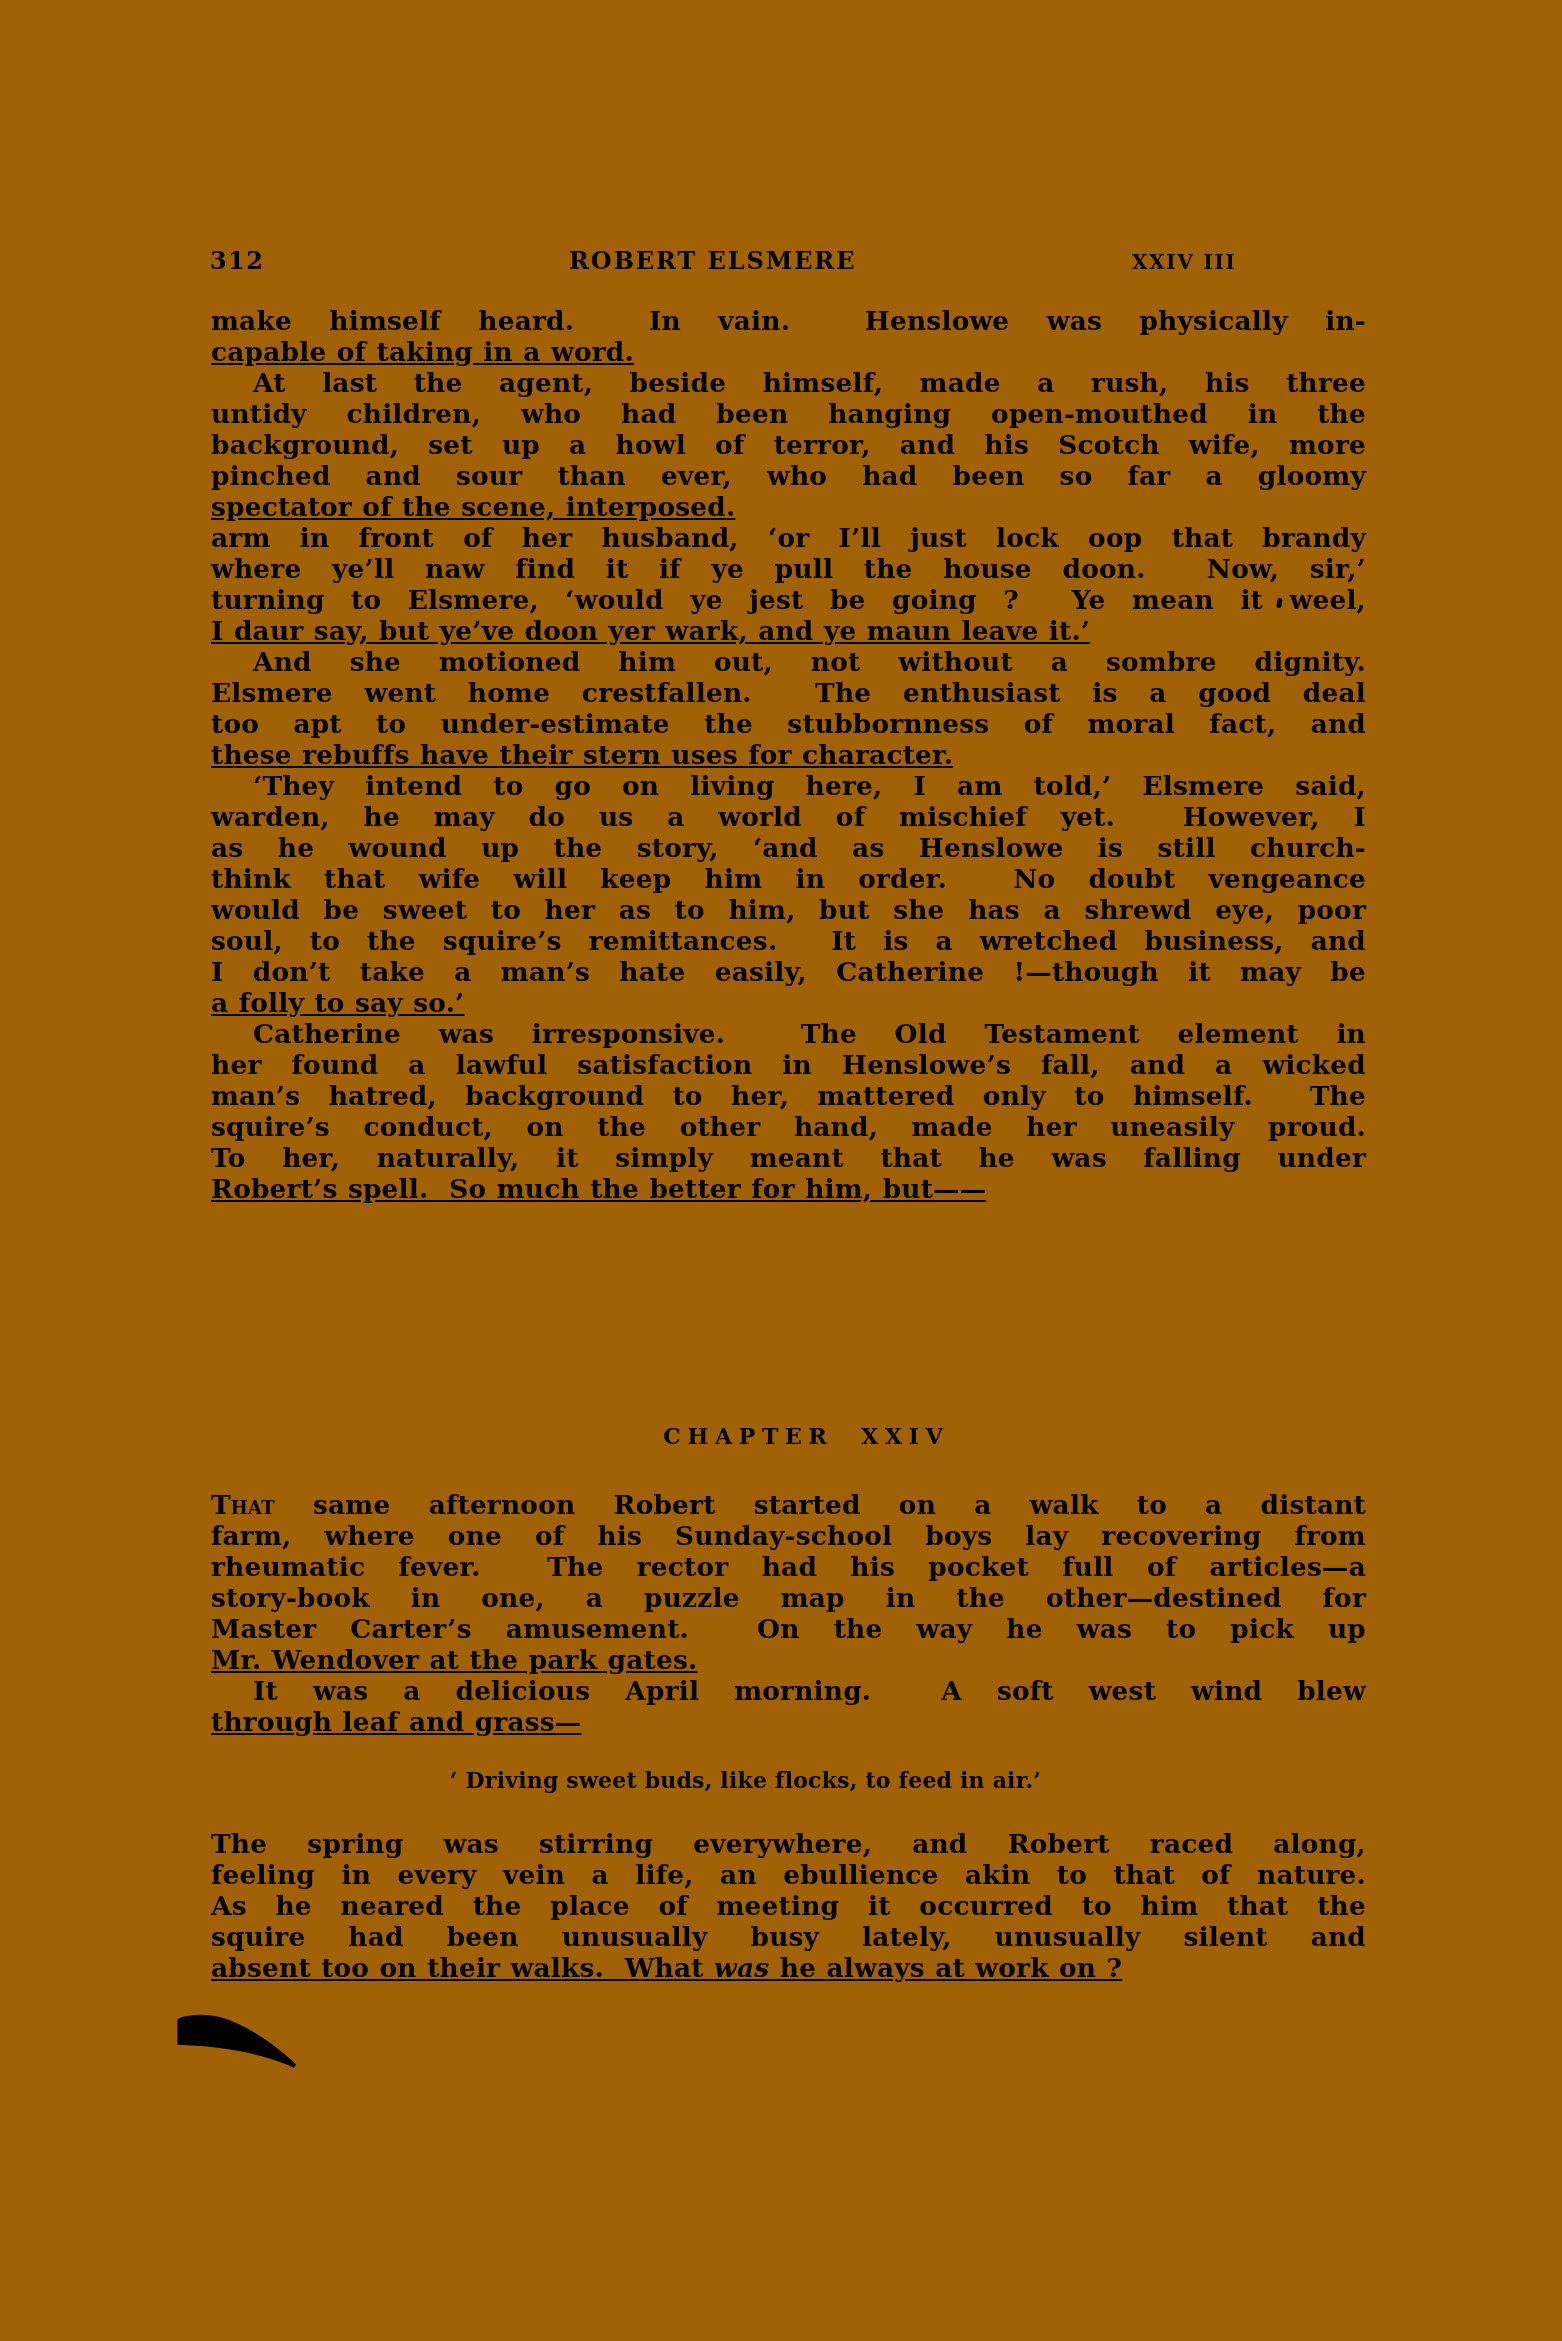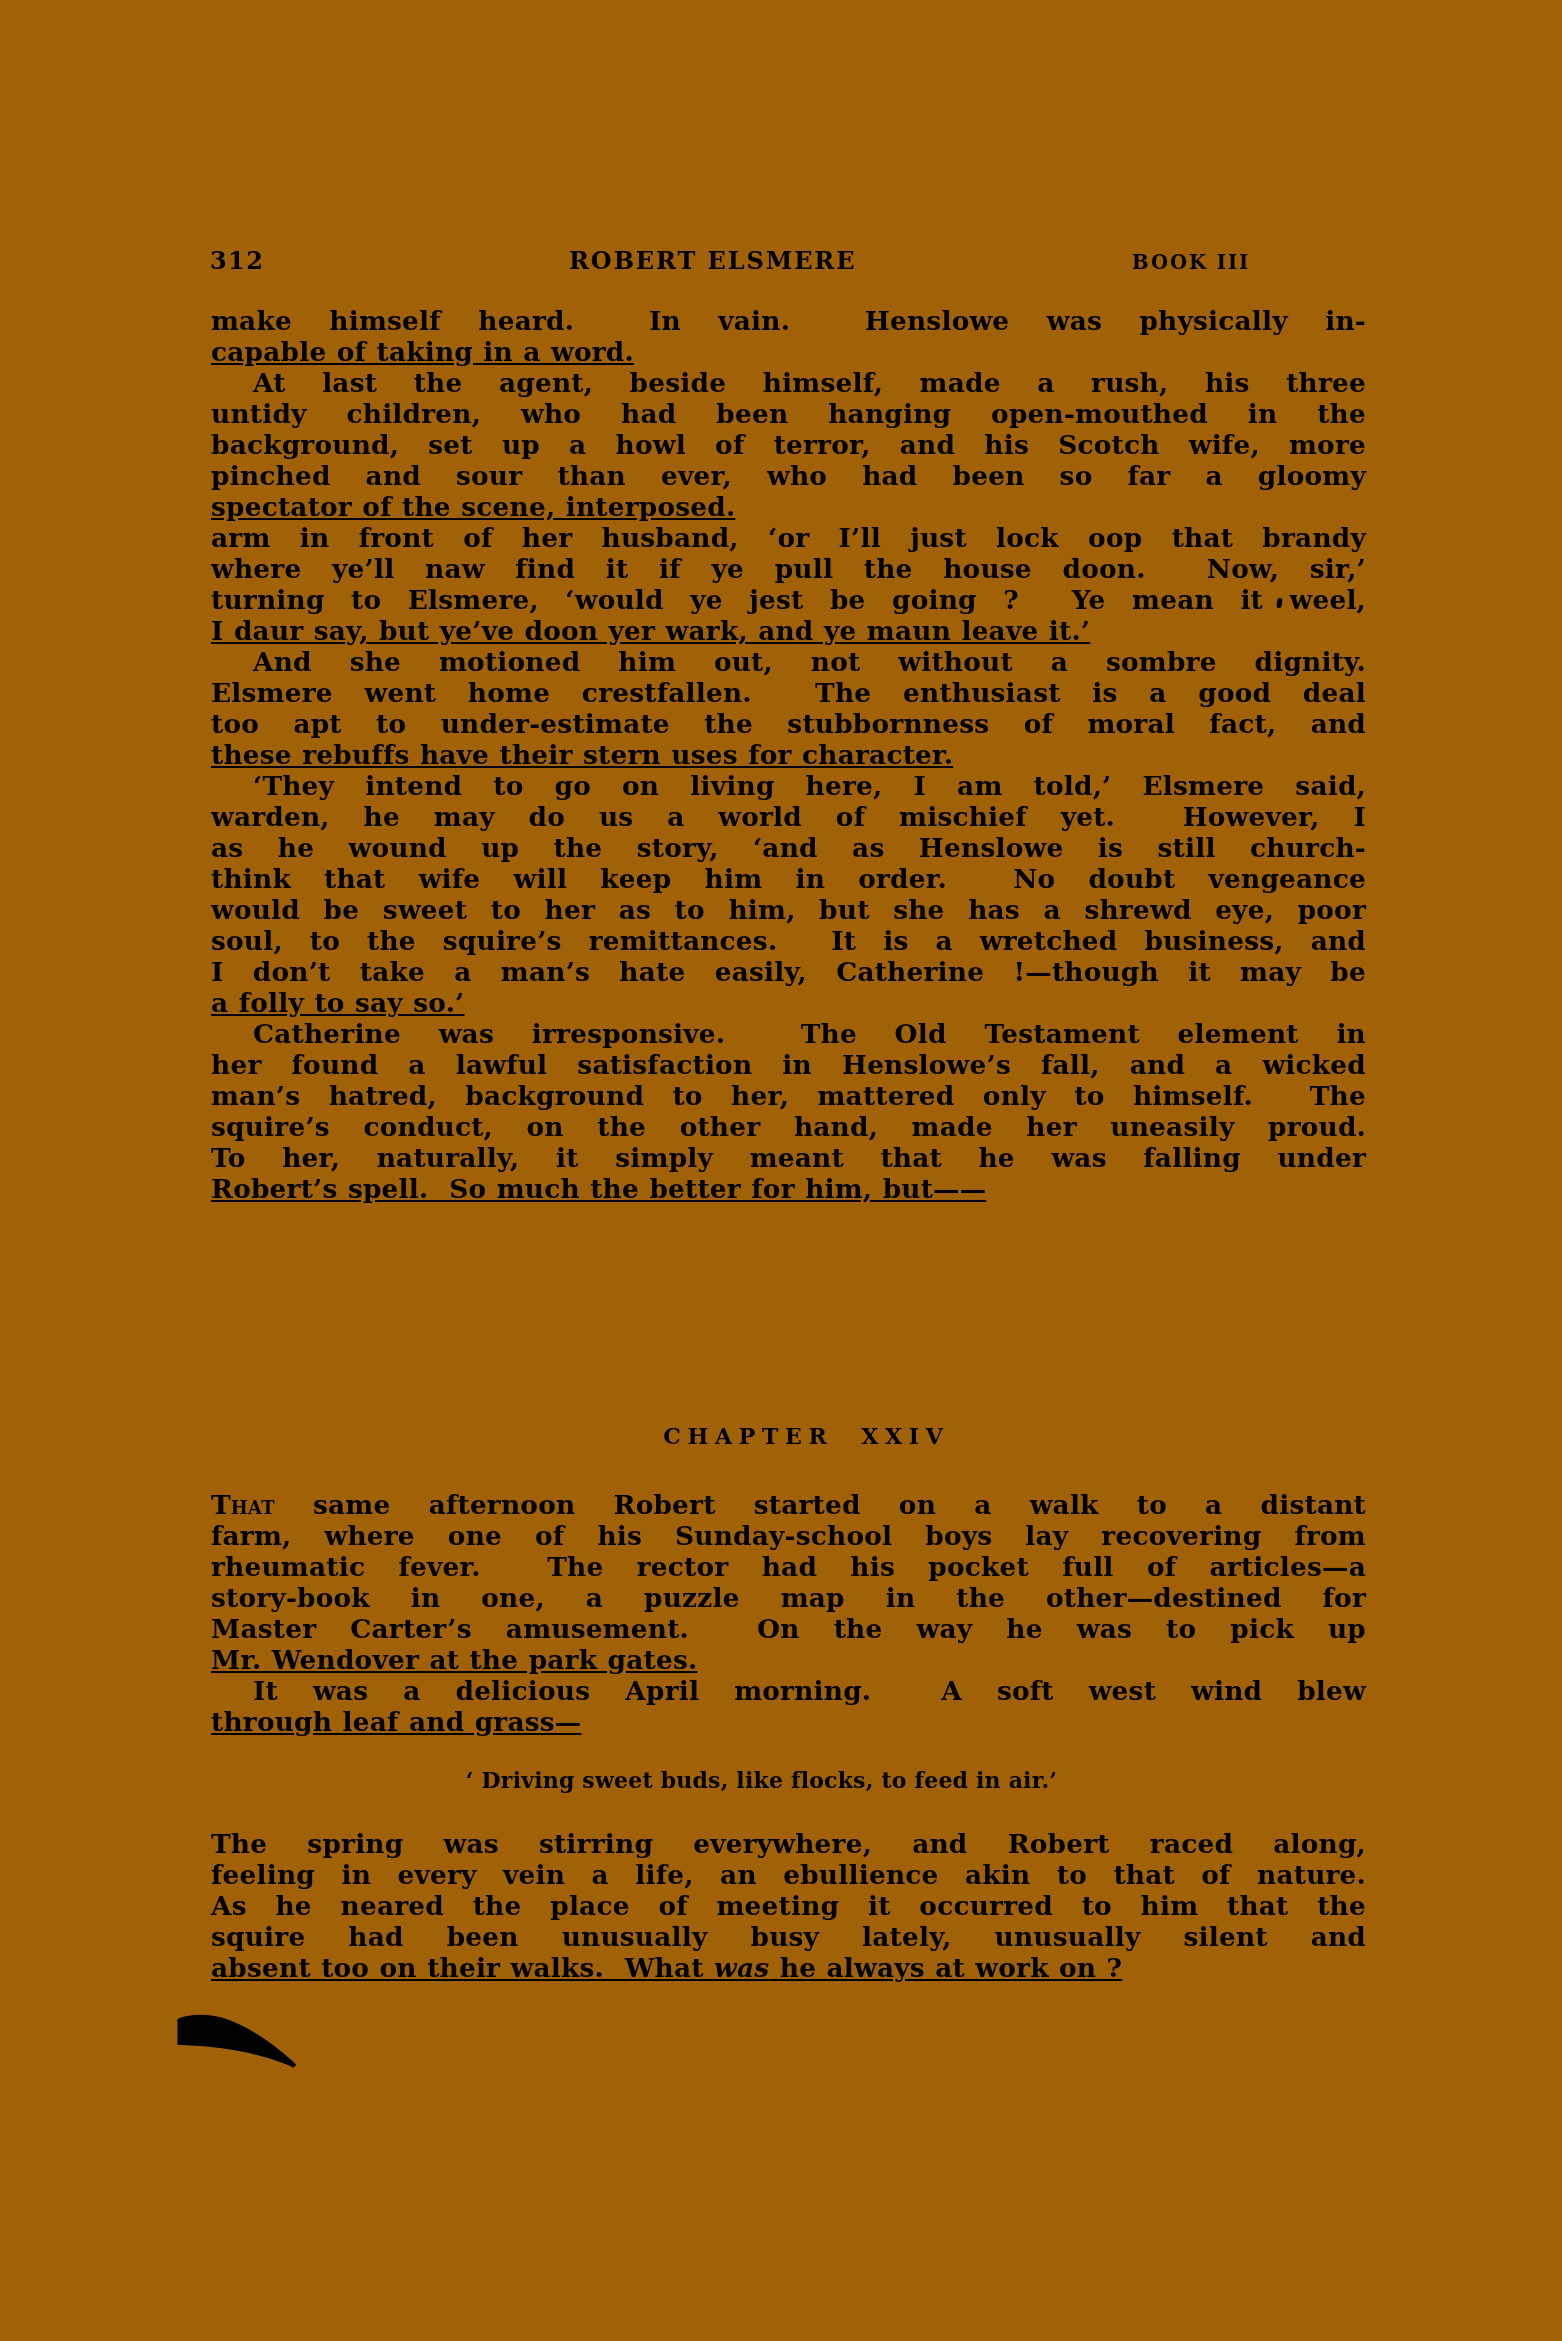--- a/index.html
+++ b/index.html
@@ -76,21 +76,21 @@
     text-align: center;
     font-size: 22px;
     font-weight: bold;
     letter-spacing: 6.7px;
     word-spacing: 13.4px;
     line-height: 29px;
   }
   
   .verse {
     position: absolute;
-    left: 227px;
+    left: 211px;
     top: 1766px;
     width: 1155px;
     text-align: center;
     font-size: 22px;
     line-height: 28px;
     letter-spacing: 0.2px;
     transform: translateX(-43px);
     white-space: pre-wrap;
   }
   
@@ -112,21 +112,21 @@
     transform: rotate(8deg);
   }
 </style>
 </head>
 <body>
 
 <div class="page">
 
   <span class="pageno">312</span>
   <span class="running-title">ROBERT ELSMERE</span>
-  <span class="book-label">BOOK III</span>
+  <span class="book-label">XXIV III</span>
 
   <div class="block b1">
       <div class="line">make himself heard.  In vain.  Henslowe was physically in-</div>
       <div class="line last">capable of taking in a word.</div>
       <div class="line indent">At last the agent, beside himself, made a rush, his three</div>
       <div class="line">untidy children, who had been hanging open-mouthed in the</div>
       <div class="line">background, set up a howl of terror, and his Scotch wife, more</div>
       <div class="line">pinched and sour than ever, who had been so far a gloomy</div>
       <div class="line last">spectator of the scene, interposed.</div>
       <div class="line">arm in front of her husband, ‘or I’ll just lock oop that brandy</div>

